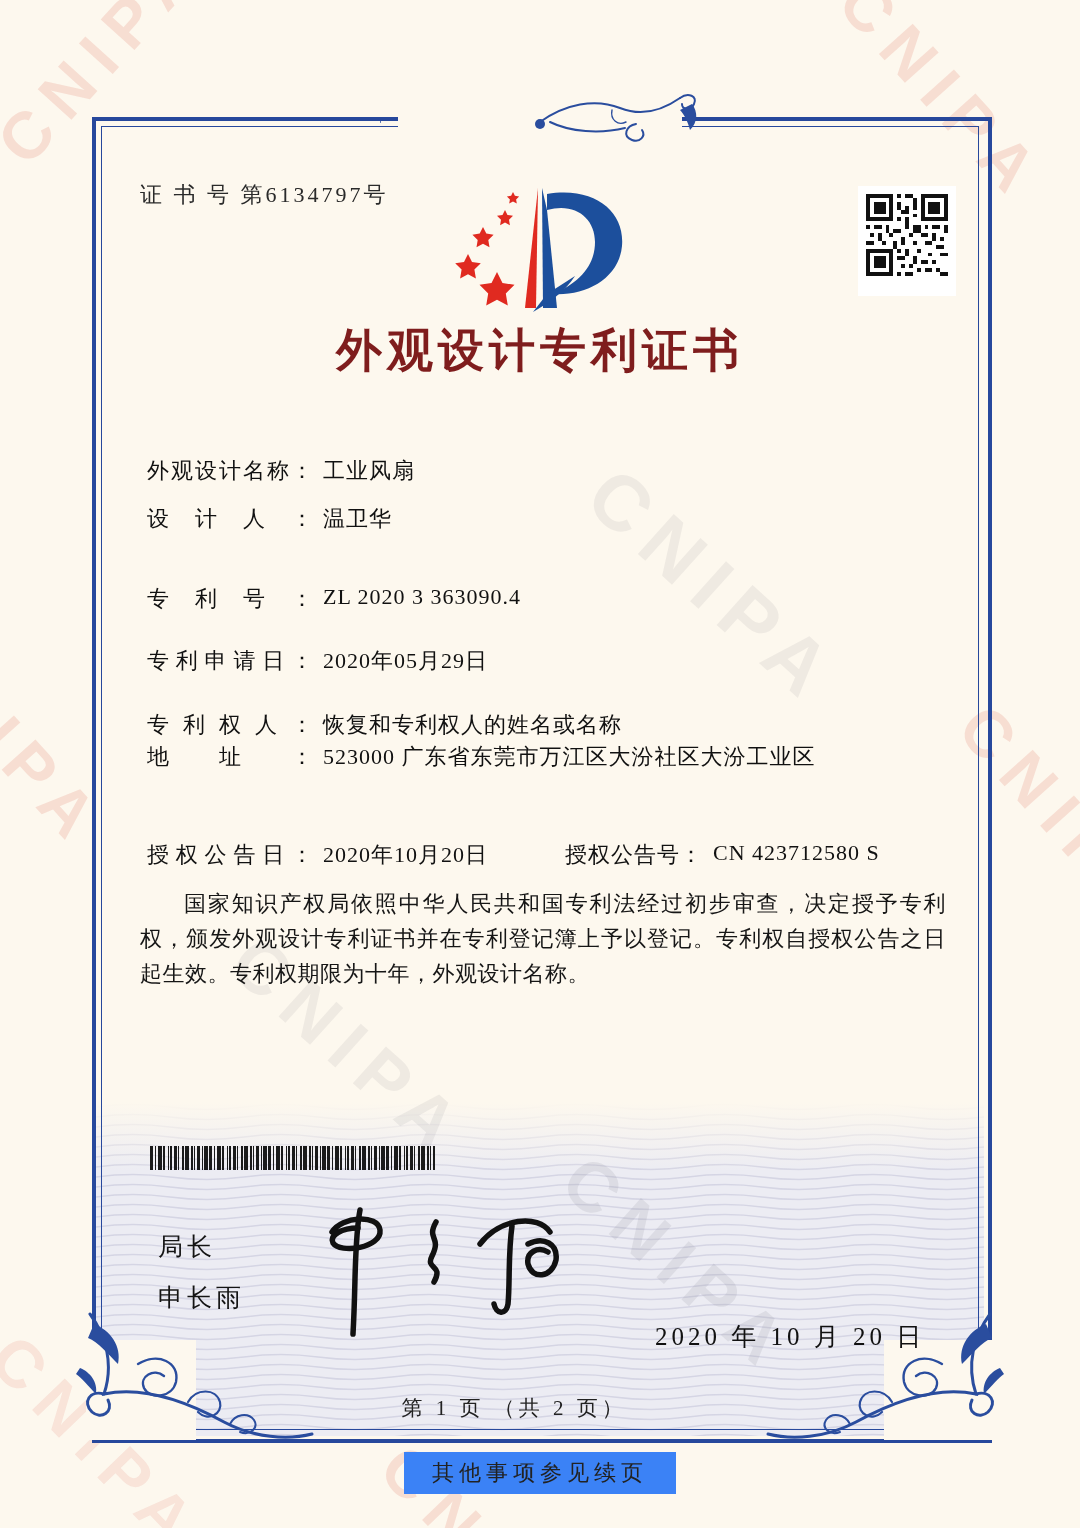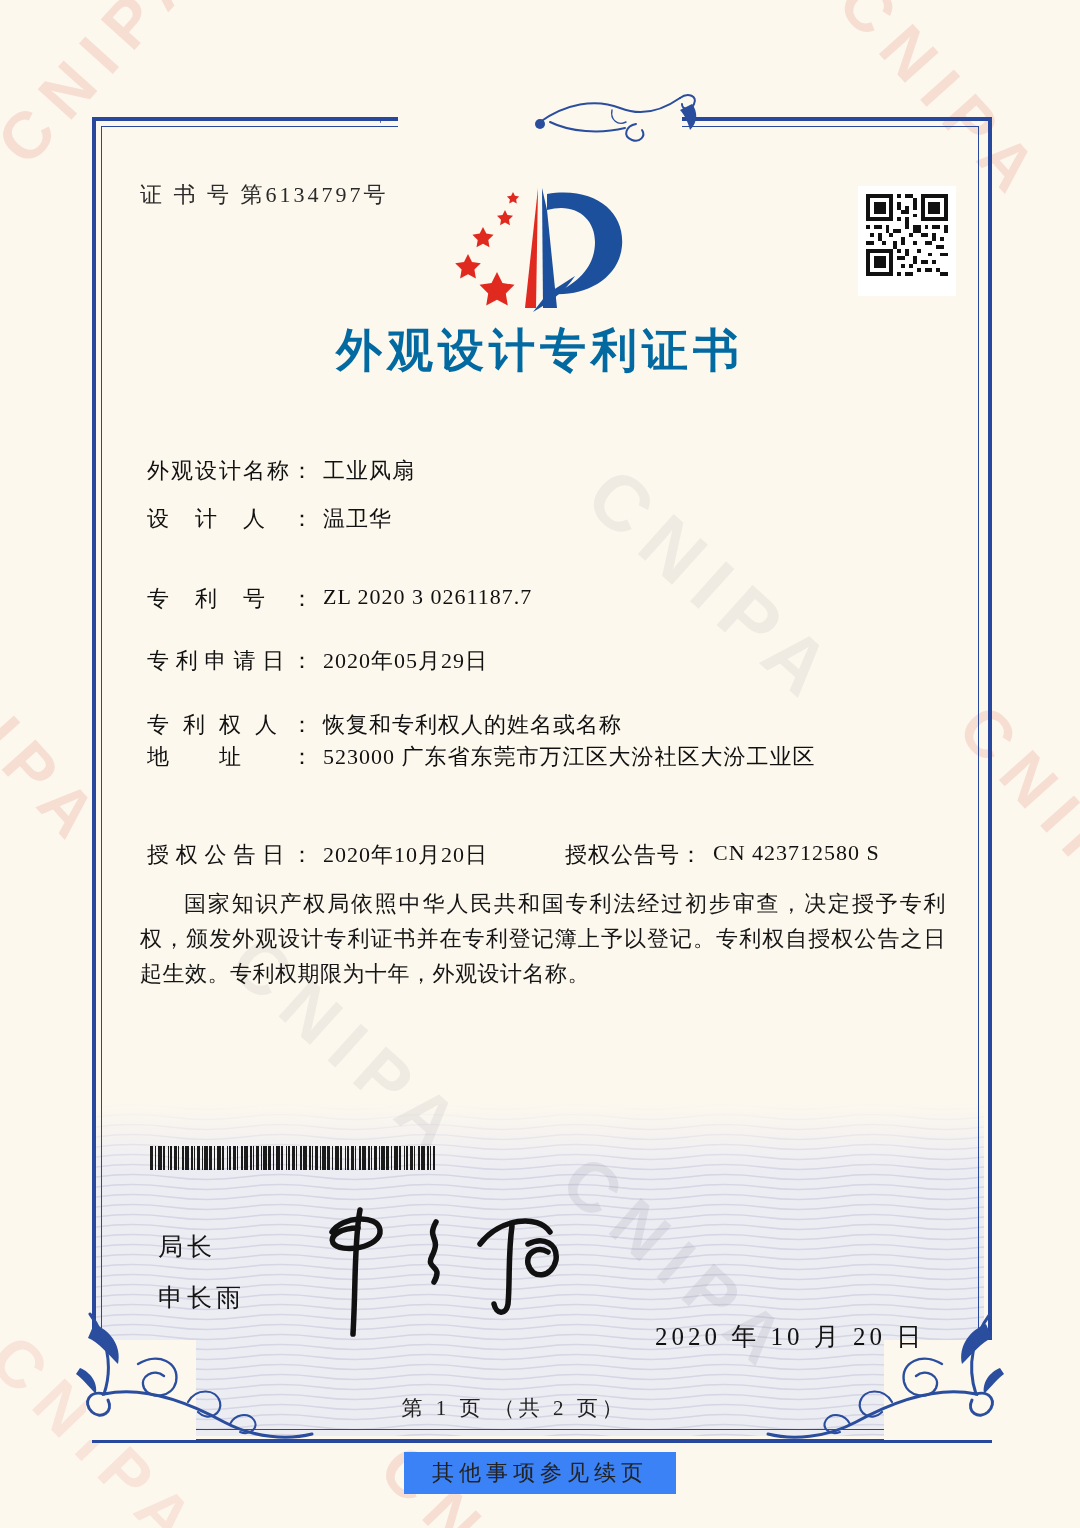--- a/index.html
+++ b/index.html
@@ -39,21 +39,21 @@
   .orn{z-index:5;}
 
   
   .cert-no{left:140px;top:180px;font-size:22px;letter-spacing:3px;color:#2a2a2a;z-index:6;}
   .logo{left:435px;top:180px;z-index:6;}
   .qrbox{left:858px;top:186px;width:98px;height:110px;background:#fff;z-index:6;}
   .qr{left:866px;top:194px;z-index:7;}
 
   .title{
     left:0;top:320px;width:1080px;text-align:center;z-index:6;
-    font-size:46px;font-weight:bold;letter-spacing:5px;color:#0369a1;
+    font-size:46px;font-weight:bold;letter-spacing:5px;color:#7f1d1d;
   }
 
   
   .row{left:147px;height:30px;font-size:22px;z-index:6;white-space:nowrap;}
   .lab{
     display:inline-block;width:166px;
     text-align:justify;text-align-last:justify;
     vertical-align:top;color:#111;
   }
   .val{margin-left:10px;letter-spacing:1px;color:#111;}
@@ -205,21 +205,21 @@
 
 <div class="abs title">外观设计专利证书</div>
 
 <div class="abs row" style="top:456px;">
   <span class="lab">外观设计名称：</span><span class="val">工业风扇</span>
 </div>
 <div class="abs row" style="top:504px;">
   <span class="lab">设计人：</span><span class="val">温卫华</span>
 </div>
 <div class="abs row" style="top:584px;">
-  <span class="lab">专利号：</span><span class="val">ZL 2020 3 0261187.7</span>
+  <span class="lab">专利号：</span><span class="val">ZL 2020 3 363090.4</span>
 </div>
 <div class="abs row" style="top:646px;">
   <span class="lab">专利申请日：</span><span class="val">2020年05月29日</span>
 </div>
 <div class="abs row" style="top:710px;">
   <span class="lab">专利权人：</span><span class="val">恢复和专利权人的姓名或名称</span>
 </div>
 <div class="abs row" style="top:742px;">
   <span class="lab">地址：</span><span class="val">523000 广东省东莞市万江区大汾社区大汾工业区</span>
 </div>

